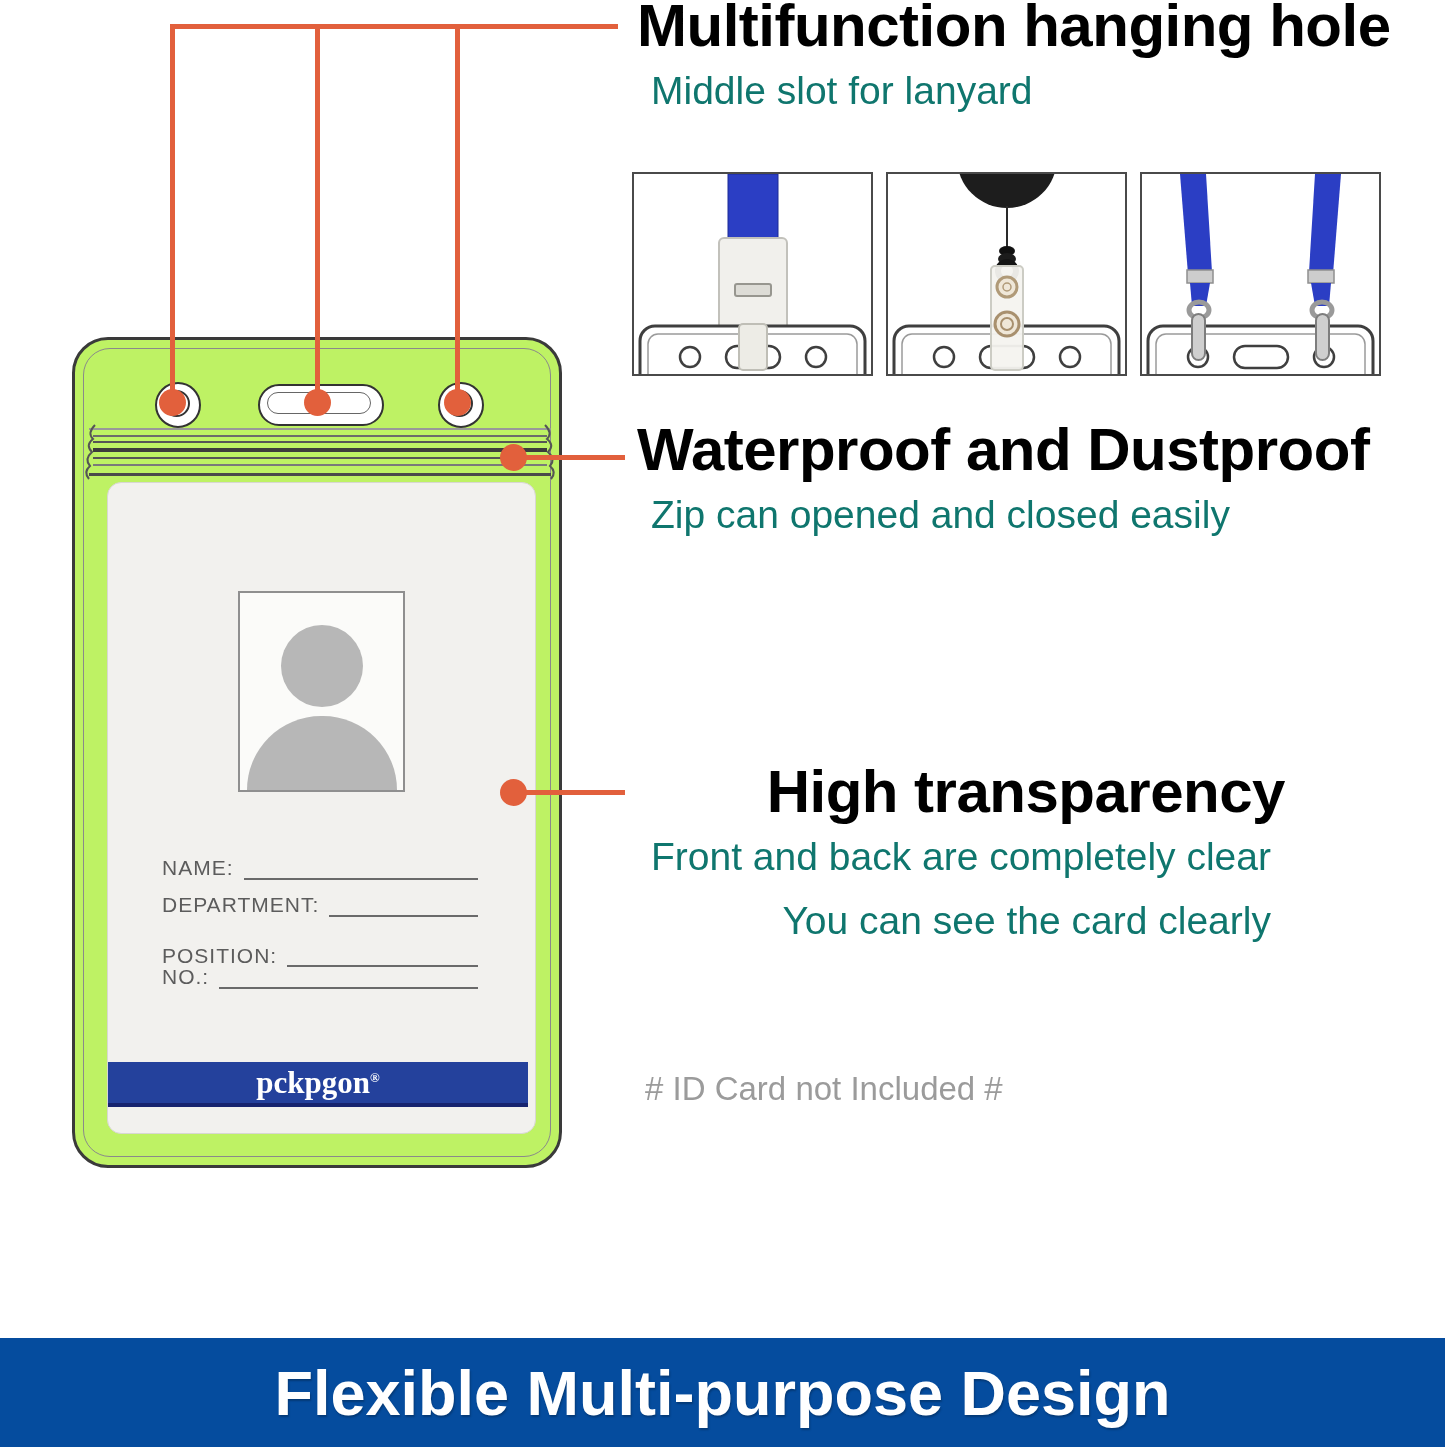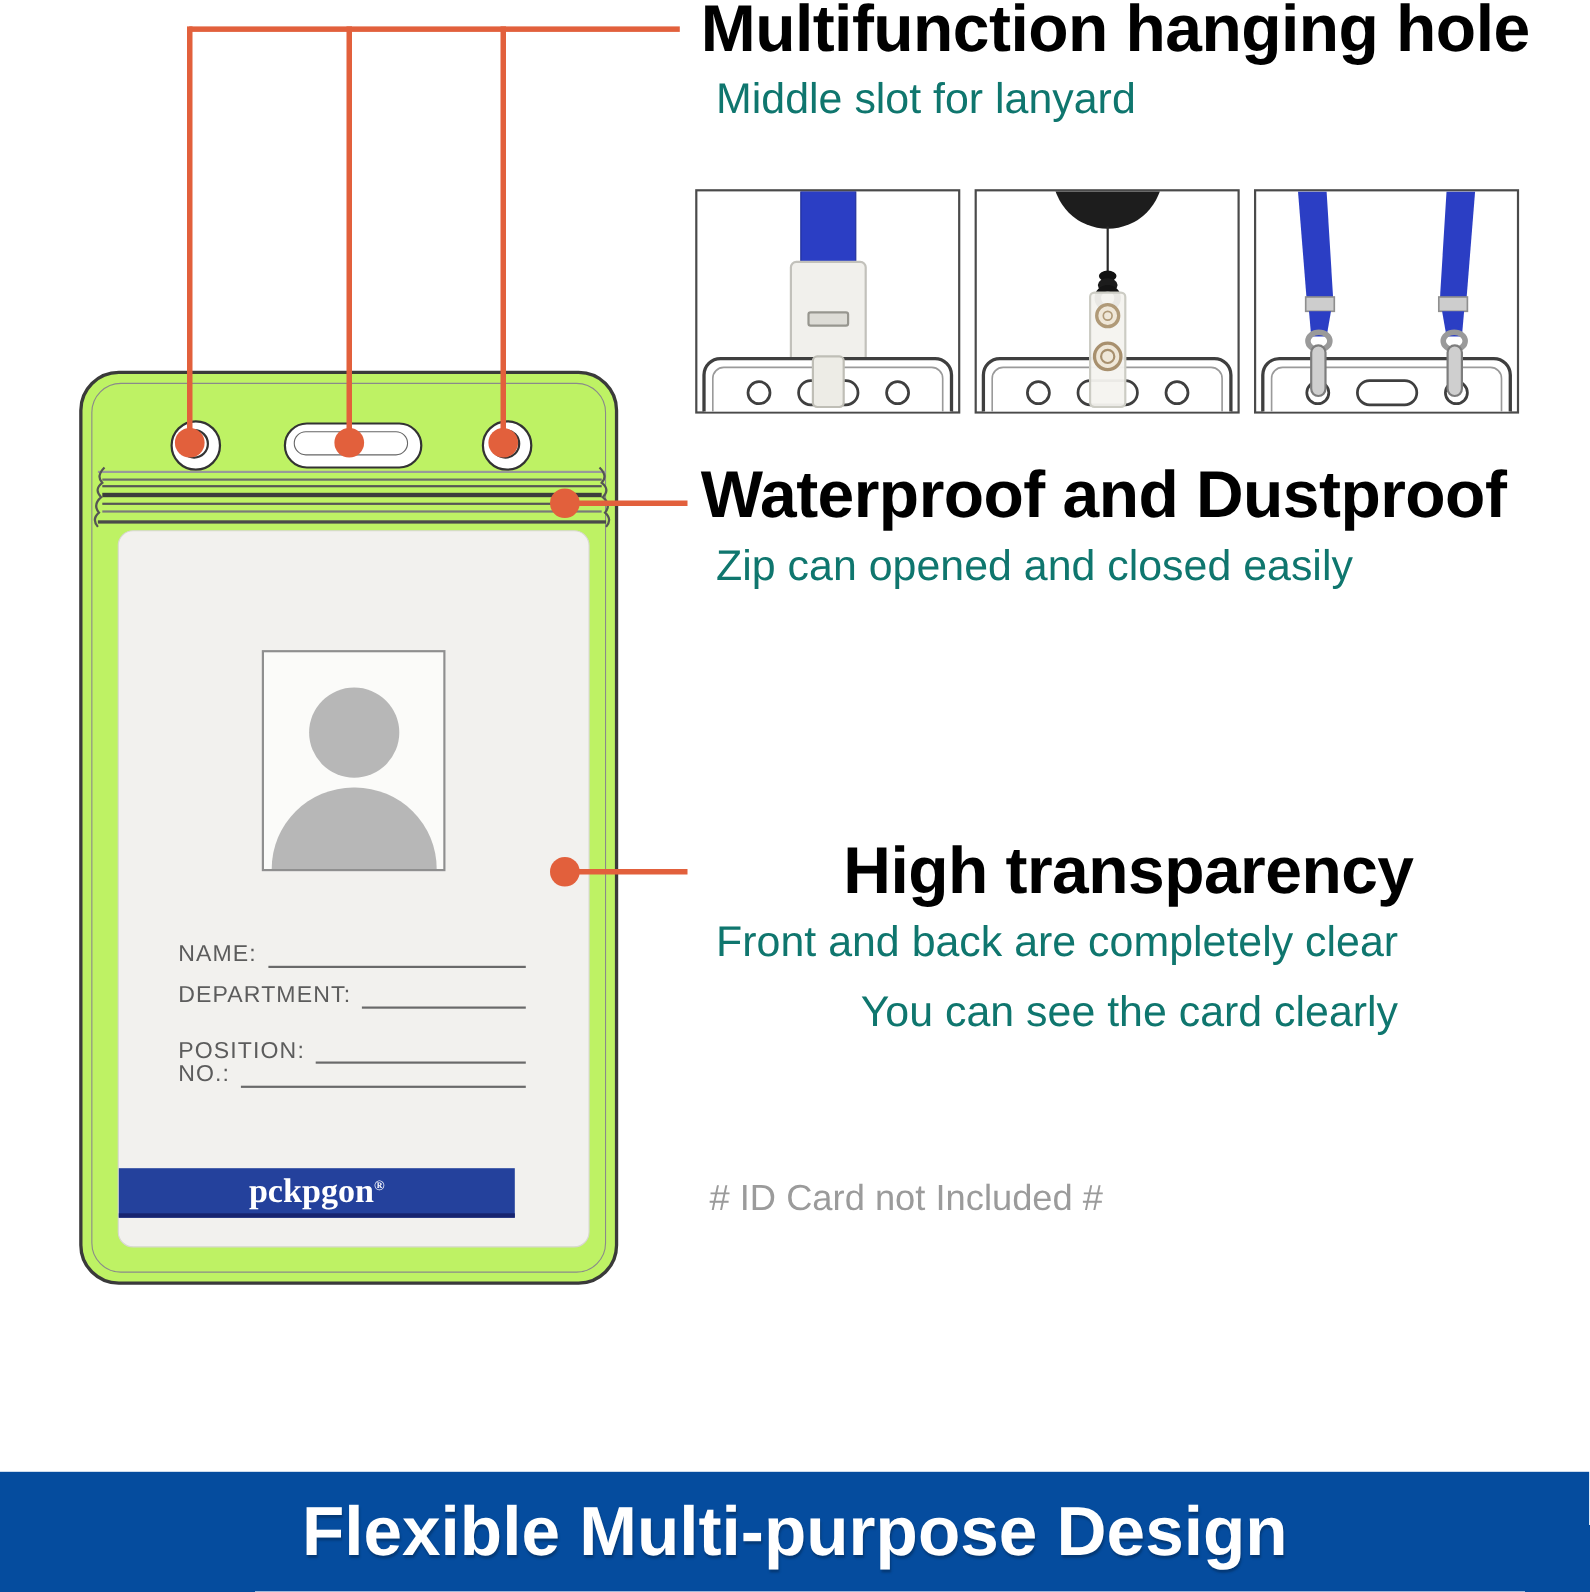--- a/index.html
+++ b/index.html
@@ -26,21 +26,21 @@
   .photo-placeholder{position:absolute;left:130px;top:108px;width:167px;height:201px;
     background:#fbfbf9;border:2px solid #8f8f8f;box-sizing:border-box;overflow:hidden;}
   .ph-head{position:absolute;left:50%;top:32px;width:82px;height:82px;margin-left:-41px;
     border-radius:50%;background:#b7b7b7;}
   .ph-body{position:absolute;left:50%;bottom:0;width:150px;height:74px;margin-left:-75px;
     border-radius:75px 75px 0 0;background:#b7b7b7;}
   .field-row{position:absolute;left:54px;width:316px;height:26px;display:flex;align-items:flex-end;
     font-size:21px;letter-spacing:1px;color:#5c5c5c;}
   .field-row .lbl{white-space:nowrap;line-height:24px;}
   .field-row .fline{flex:1;border-bottom:2px solid #6a6a6a;margin-left:10px;height:20px;}
-  .brand-bar{position:absolute;left:0px;top:579px;width:360px;height:45px;background:#24419c;
+  .brand-bar{position:absolute;left:0px;top:579px;width:420px;height:45px;background:#24419c;
     border-bottom:4px solid #17246f;box-sizing:border-box;display:flex;align-items:center;justify-content:center;}
   .brand-bar .logo{color:#fff;font-family:"Liberation Serif",serif;font-weight:bold;font-size:31px;}
   .brand-bar sup{font-size:13px;}
 
   
   .lead{position:absolute;background:#e2603c;}
   .lead-dot{position:absolute;width:27px;height:27px;border-radius:50%;background:#e2603c;}
 
   
   .sec{position:absolute;left:637px;}

